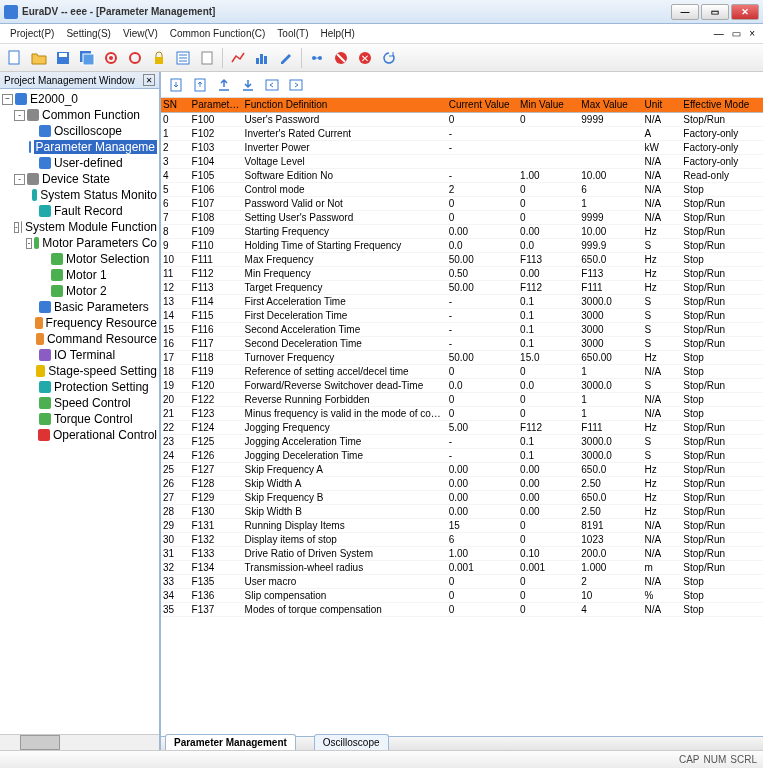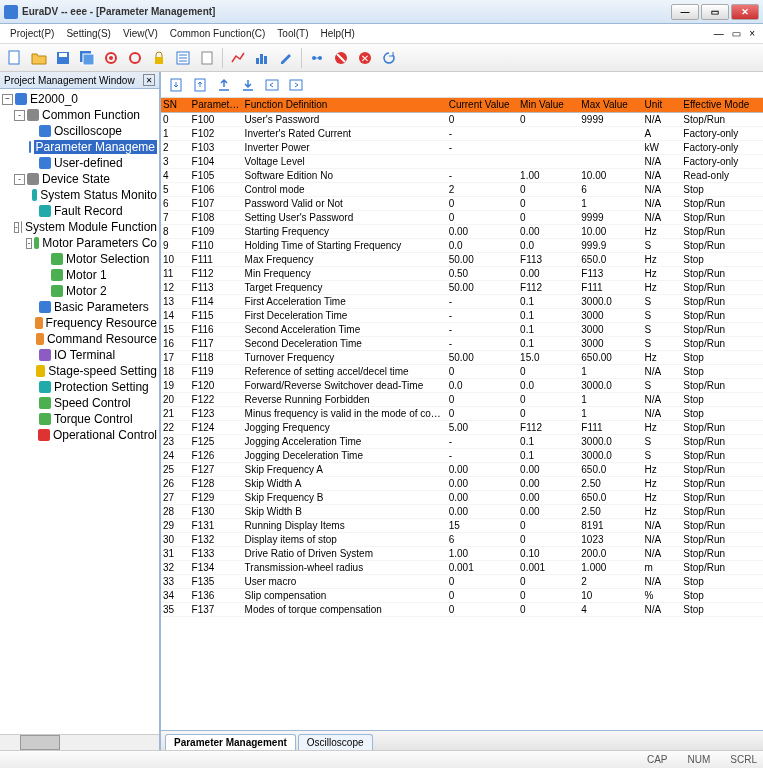--- a/index.html
+++ b/index.html
@@ -45,25 +45,25 @@
 .content { flex: 1; display: flex; flex-direction: column; }
 .content-toolbar { height: 26px; display: flex; align-items: center; padding: 2px 4px; gap: 2px; background: #fff; border-bottom: 1px solid #ddd; }
 .content-toolbar .cbtn { width: 22px; height: 22px; display: flex; align-items: center; justify-content: center; border: 1px solid transparent; }
 
 .grid-wrap { flex: 1; overflow: hidden; position: relative; }
 .grid { width: 100%; border-collapse: collapse; table-layout: fixed; }
 .grid th, .grid td { text-align: left; padding: 1px 2px; font-size: 10px; white-space: nowrap; overflow: hidden; text-overflow: ellipsis; height: 14px; border-bottom: 1px solid #f4f4f4; }
 .grid th { background: #f97316; font-weight: normal; border-bottom: 1px solid #bbb; position: sticky; top: 0; }
 .grid-scroll { position: absolute; inset: 0; overflow-y: scroll; overflow-x: scroll; }
 
-.tabs { height: 20px; border-top: 1px solid #9db8d6; display: flex; align-items: end; background: linear-gradient(#f7f7f7, #e4e4e4); padding-left: 4px; }
+.tabs { height: 14px; border-top: 1px solid #9db8d6; display: flex; align-items: end; background: linear-gradient(#f7f7f7, #e4e4e4); padding-left: 4px; gap: 16px; }
 .tabs .tab { padding: 2px 8px; border: 1px solid #9db8d6; border-bottom: none; background: #eef4fb; border-radius: 3px 3px 0 0; margin-right: 2px; font-size: 10px; }
 .tabs .tab.active { background: #fff; font-weight: bold; }
 
-.statusbar { height: 18px; background: linear-gradient(#fdfdfd,#ececec); border-top: 1px solid #ccc; display: flex; align-items: center; justify-content: flex-end; padding: 4px 6px; gap: 20px; font-size: 9px; color: #555; }
+.statusbar { height: 18px; background: linear-gradient(#fdfdfd,#ececec); border-top: 1px solid #ccc; display: flex; align-items: center; justify-content: flex-end; padding: 4px 6px; gap: 4px; font-size: 9px; color: #555; }
 
 
 .c-blue{background:#3a7bd5;} .c-green{background:#4caf50;} .c-red{background:#d33;} .c-yel{background:#e6b800;} .c-pur{background:#8b5cc4;} .c-cyan{background:#2aa;} .c-org{background:#e78b2e;} .c-gray{background:#888;}
 svg { display: block; }
 </style>
 </head>
 <body>
 
 <div class="titlebar">
   <div class="icon"></div>

